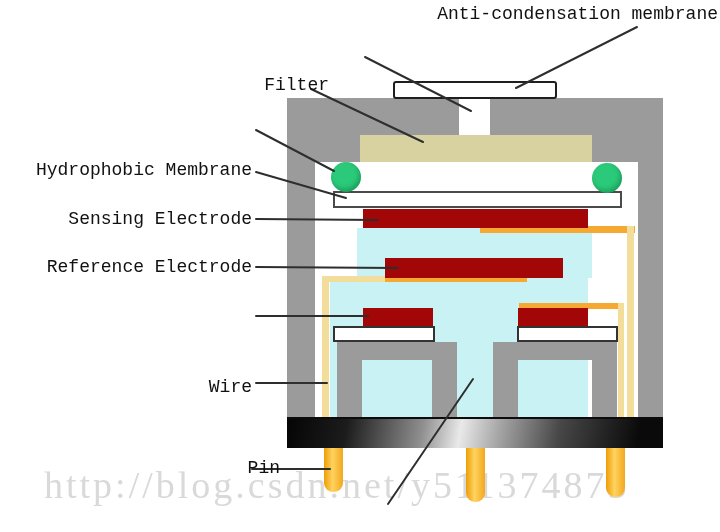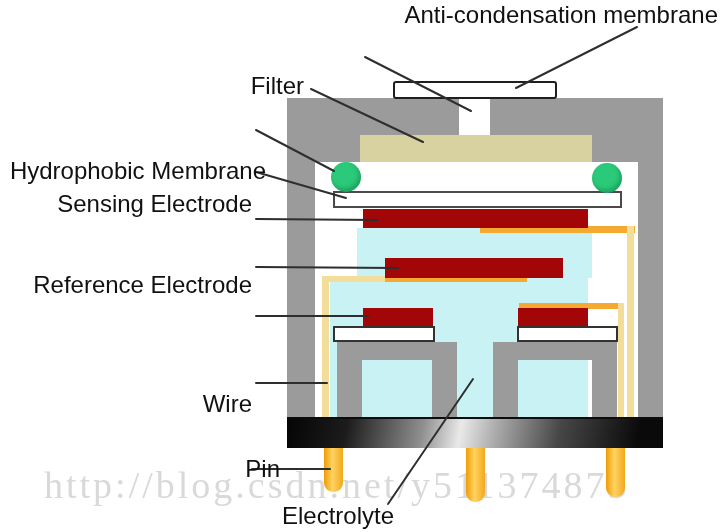--- a/index.html
+++ b/index.html
@@ -53,31 +53,31 @@
         background:linear-gradient(100deg,#050505 0%,#1c1c1c 16%,#8f8f8f 36%,#e9e9e9 46%,#adadad 55%,#474747 72%,#0a0a0a 93%);
         border-top:2px solid #0c0c0c;box-sizing:border-box;}
   .pin{width:19px;border-radius:0 0 9px 9px;
        background:linear-gradient(90deg,#ee9d05 0%,#ffd360 45%,var(--pin,#f2a81d) 100%);}
   .pin1{left:324px;top:445px;height:47px;}
   .pin2{left:466px;top:445px;height:57px;}
   .pin3{left:606px;top:445px;height:52px;}
   
   svg.leaders{left:0;top:0;pointer-events:none;}
   svg.leaders line{stroke:var(--leader-line,#2e2e2e);stroke-width:2;stroke-linecap:round;}
-  .lbl{white-space:nowrap;font-size:24px;line-height:23px;color:var(--label-text,#111111);}
+  .lbl{white-space:nowrap;font-size:18px;line-height:23px;color:var(--label-text,#111111);font-family:Liberation Mono, monospace;}
   .r{text-align:right;}
   .lbl-anti{right:2px;top:3px;}
   .lbl-capillary{right:333px;top:31px;}
-  .lbl-filter{right:416px;top:74px;}
+  .lbl-filter{right:391px;top:74px;}
   .lbl-oring{right:468px;top:112px;}
-  .lbl-hydro{right:454px;top:159px;}
-  .lbl-sensing{right:468px;top:192px;margin-left:20px;}
-  .lbl-reference{right:468px;top:256px;margin-top:17px;}
+  .lbl-hydro{right:468px;top:159px;}
+  .lbl-sensing{right:468px;top:208px;margin-left:20px;}
+  .lbl-reference{right:468px;top:256px;}
   .lbl-counter{right:468px;top:305px;}
-  .lbl-wire{right:468px;top:392px;}
+  .lbl-wire{right:468px;top:376px;}
   .lbl-pin{right:440px;top:457px;}
   .lbl-electrolyte{left:282px;top:504px;}
   .watermark{left:44px;top:466px;font-family:"Liberation Serif", serif;font-size:38px;
              line-height:38px;letter-spacing:3px;color:var(--watermark-text,#d9d9d9);white-space:nowrap;}
 </style>
 </head>
 <body>
 
 <div id="canvas">
 
@@ -141,14 +141,13 @@
     <line x1="388" y1="504" x2="473" y2="379"></line>
   </svg>
 
   <div class="abs lbl r lbl-anti">Anti-condensation membrane</div>
   <div class="abs lbl r lbl-filter">Filter</div>
   <div class="abs lbl r lbl-hydro">Hydrophobic Membrane</div>
   <div class="abs lbl r lbl-sensing">Sensing Electrode</div>
   <div class="abs lbl r lbl-reference">Reference Electrode</div>
   <div class="abs lbl r lbl-wire">Wire</div>
   <div class="abs lbl r lbl-pin">Pin</div>
-  <div class="abs lbl lbl-electrolyte">Electrolyte</div>
 </div>
 
 </body></html>

